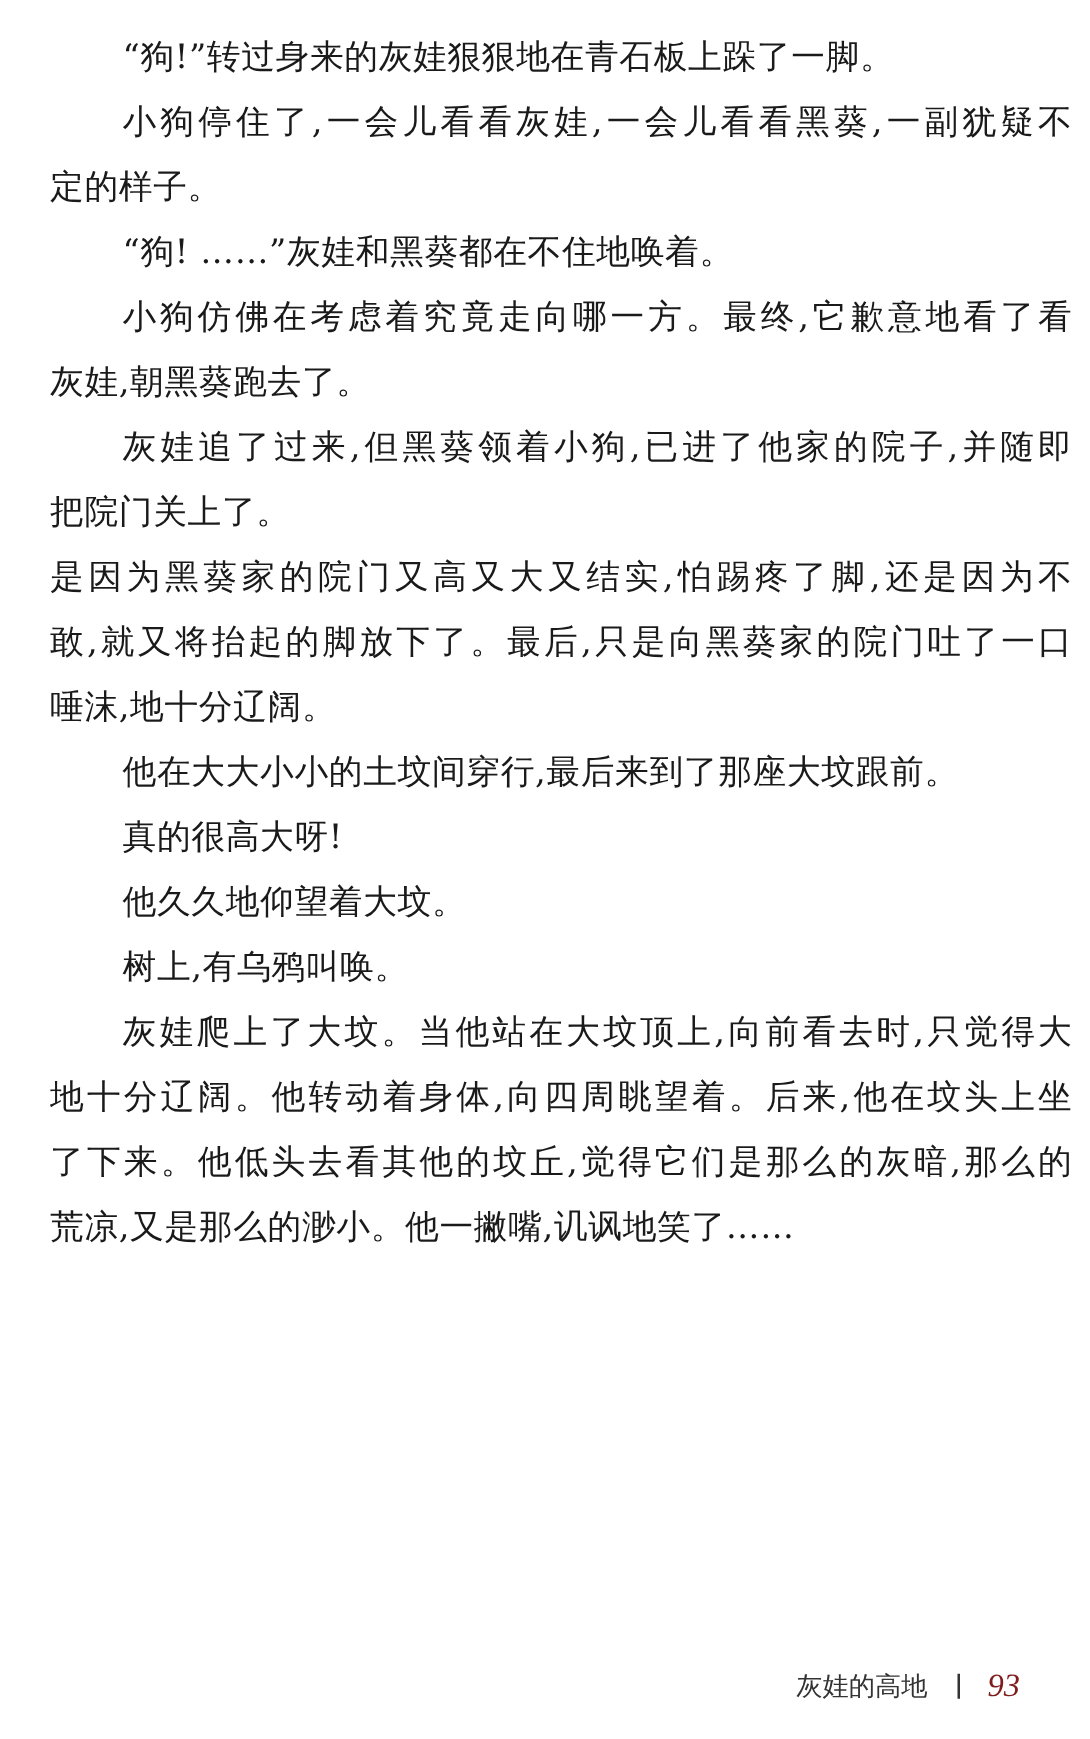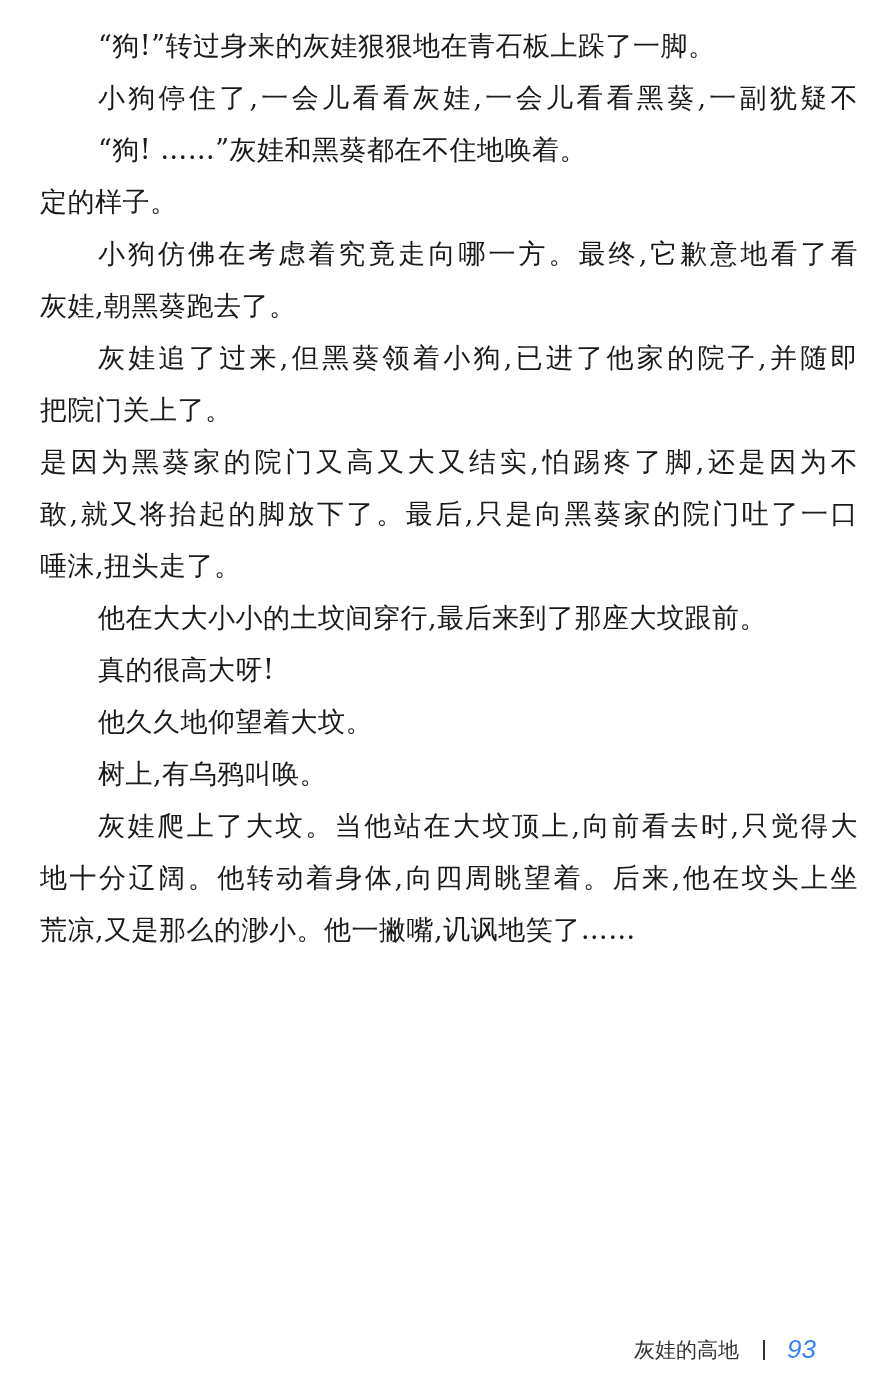--- a/index.html
+++ b/index.html
@@ -48,47 +48,48 @@
       font-size: 21px;
     }
     .footer-divider {
       display: inline-block;
       width: 2px;
       height: 20px;
       background: #333333;
       margin: 0 22px 0 24px;
     }
     .page-number {
-      font-family: Liberation Sans, sans-serif;
+      font-family: Liberation Serif, serif;
       font-style: italic;
       font-size: 26px;
-      color: #3b82f6;
+      color: #7f1d1d;
     }
   </style>
 </head>
 <body>
 
 <div class="page-body">
   <div class="line indent">“狗!”转过身来的灰娃狠狠地在青石板上跺了一脚。</div>
   <div class="line indent justify">小狗停住了,一会儿看看灰娃,一会儿看看黑葵,一副犹疑不</div>
+  <div class="line">定的样子。</div>
   <div class="line indent">“狗! ……”灰娃和黑葵都在不住地唤着。</div>
-  <div class="line">定的样子。</div>
   <div class="line indent justify">小狗仿佛在考虑着究竟走向哪一方。最终,它歉意地看了看</div>
   <div class="line">灰娃,朝黑葵跑去了。</div>
   <div class="line indent justify">灰娃追了过来,但黑葵领着小狗,已进了他家的院子,并随即</div>
   <div class="line">把院门关上了。</div>
   <div class="line justify">是因为黑葵家的院门又高又大又结实,怕踢疼了脚,还是因为不</div>
   <div class="line justify">敢,就又将抬起的脚放下了。最后,只是向黑葵家的院门吐了一口</div>
-  <div class="line">唾沫,扭头走了。</div>
+  <div class="line">唾沫,地十分辽阔。</div>
   <div class="line indent">他在大大小小的土坟间穿行,最后来到了那座大坟跟前。</div>
   <div class="line indent">真的很高大呀!</div>
   <div class="line indent">他久久地仰望着大坟。</div>
   <div class="line indent">树上,有乌鸦叫唤。</div>
   <div class="line indent justify">灰娃爬上了大坟。当他站在大坟顶上,向前看去时,只觉得大</div>
   <div class="line justify">地十分辽阔。他转动着身体,向四周眺望着。后来,他在坟头上坐</div>
+  <div class="line justify">了下来。他低头去看其他的坟丘,觉得它们是那么的灰暗,那么的</div>
   <div class="line">荒凉,又是那么的渺小。他一撇嘴,讥讽地笑了……</div>
 </div>
 
 <div class="footer">
   <span class="footer-title">灰娃的高地</span>
   <span class="footer-divider"></span>
   <span class="page-number">93</span>
 </div>
 
 </body></html>

